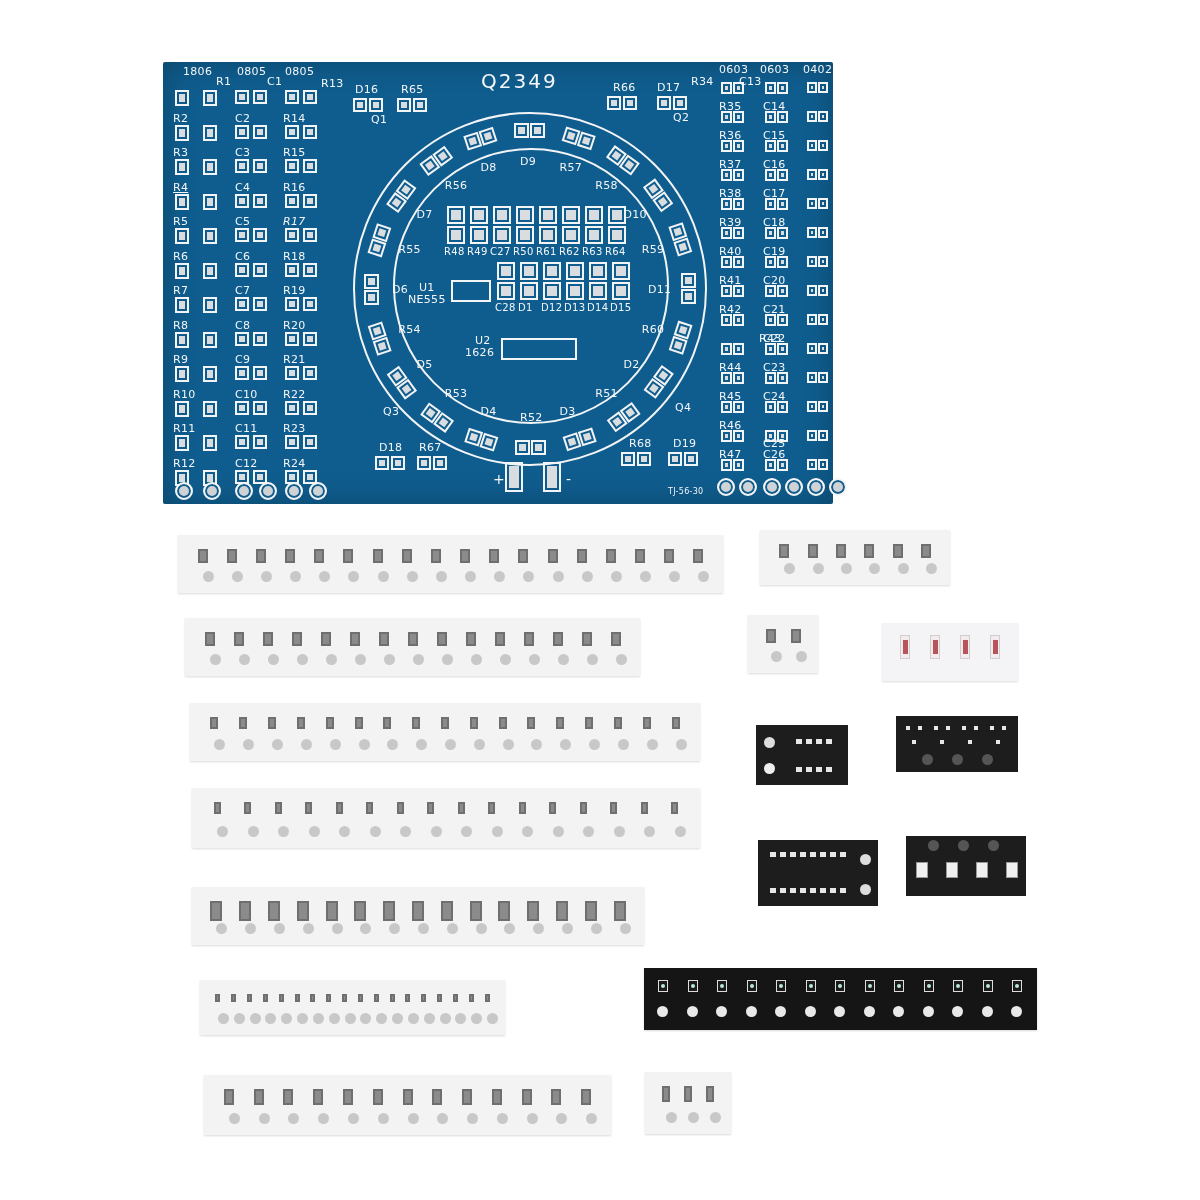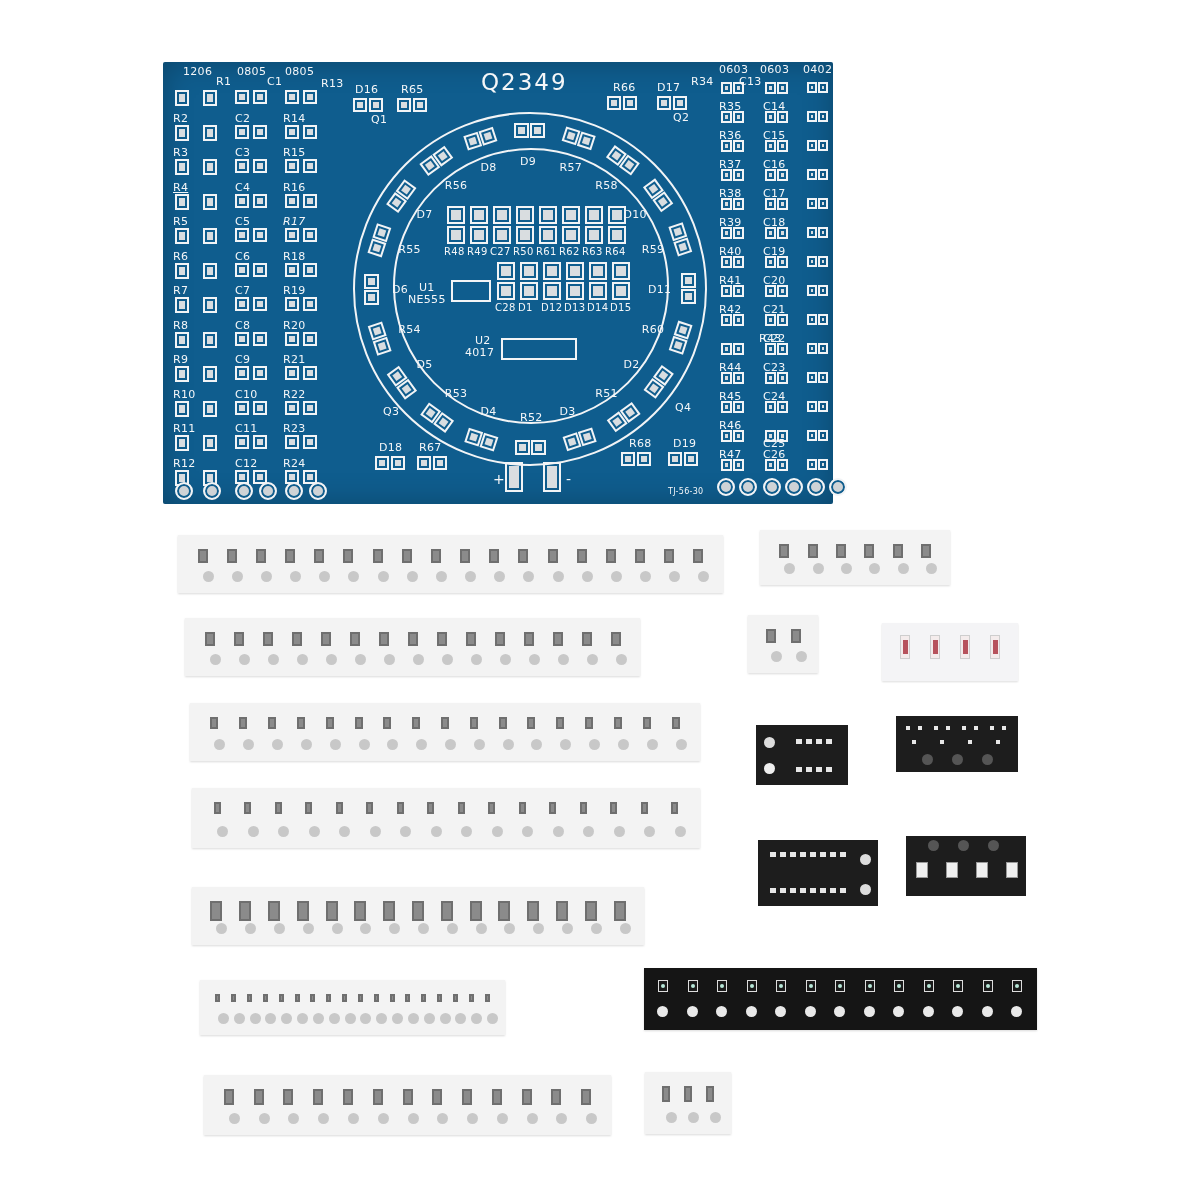--- a/index.html
+++ b/index.html
@@ -4,39 +4,39 @@
 <style>
 *{box-sizing:border-box;margin:0;padding:0}
 html,body{width:1200px;height:1200px;background:#ffffff;overflow:hidden;font-family:"DejaVu Sans",sans-serif}
 #stage{position:relative;width:1200px;height:1200px;background:#fff}
 .pcb{position:absolute;left:163px;top:62px;width:670px;height:442px;background:#0f5d8e;border-radius:2px;box-shadow:inset 0 0 30px rgba(0,0,0,.25)}
 .silk{position:absolute;color:#f4f6f8;font-size:11px;line-height:11px;letter-spacing:.3px;white-space:nowrap}
 .pad{position:absolute;border:2px solid #f2f4f6;background:transparent}
 .pad i{position:absolute;left:2px;top:2px;right:2px;bottom:2px;background:#d9dde0}
 .hole{position:absolute;width:18px;height:18px;border-radius:50%;border:2px solid #f2f4f6;background:#cfd3d6;box-shadow:inset 0 0 0 2px #0f5d8e}
 .ring{position:absolute;border-radius:50%;border:2px solid #f2f4f6}
-.title{position:absolute;left:318px;top:7px;color:#f4f6f8;font-size:23px;letter-spacing:2px}
+.title{position:absolute;left:318px;top:7px;color:#f4f6f8;font-size:20px;letter-spacing:2px}
 .tape{position:absolute;background:#f3f3f3;box-shadow:0 1px 2px rgba(0,0,0,.15)}
 .tape.black{background:#151515}
 .comp{position:absolute;border:2px solid #6f6f6f;background:#8b8b8b}
 .sp{position:absolute;width:11px;height:11px;border-radius:50%;background:#c8c8c8}
 .black .sp{background:#e9e9e9}
 .ic{position:absolute;background:#1d1d1d}
 .ic .pin{position:absolute;width:6px;height:5px;background:#e7e7e7}
 .diode{position:absolute;width:10px;height:24px;background:#f4ecec;border:1px solid #ccc}
 .diode b{position:absolute;left:2px;top:4px;width:5px;height:14px;background:#b44a55}
 </style>
 </head>
 <body>
 
 <div id="stage">
 
   <div class="pcb" id="pcb">
     <div class="title">Q2349</div>
-    <div class="silk" style="left:20px;top:4px">1206</div>
+    <div class="silk" style="left:20px;top:4px">1806</div>
     <div class="silk" style="left:74px;top:4px">0805</div>
     <div class="silk" style="left:122px;top:4px">0805</div>
     <div class="silk" style="left:556px;top:2px">0603</div>
     <div class="silk" style="left:597px;top:2px">0603</div>
     <div class="silk" style="left:640px;top:2px">0402</div>
 
     <div id="left-cols">
         <div class="silk" style="left:53px;top:14px;">R1</div>
         <div class="pad" style="left:12px;top:28px;width:14px;height:16px">
           <i></i>
@@ -887,21 +887,21 @@
         <div class="pad" style="left:449px;top:220px;width:18px;height:18px">
           <i></i>
         </div>
         <div class="silk" style="left:447px;top:240px;font-size:10px">D15</div>
       </div>
 
     <div class="silk" style="left:256px;top:220px">U1</div>
     <div class="silk" style="left:245px;top:232px">NE555</div>
     <div style="position:absolute;left:288px;top:218px;width:40px;height:22px;border:2px solid #f2f4f6"></div>
     <div class="silk" style="left:312px;top:273px">U2</div>
-    <div class="silk" style="left:302px;top:285px">4017</div>
+    <div class="silk" style="left:302px;top:285px">1626</div>
     <div style="position:absolute;left:338px;top:276px;width:76px;height:22px;border:2px solid #f2f4f6"></div>
 
     <div class="silk" style="left:220px;top:344px">Q3</div>
     <div class="silk" style="left:216px;top:380px">D18</div>
     <div class="pad" style="left:212px;top:394px;width:14px;height:14px">
         <i></i>
       </div>
     <div class="pad" style="left:228px;top:394px;width:14px;height:14px">
         <i></i>
       </div>

